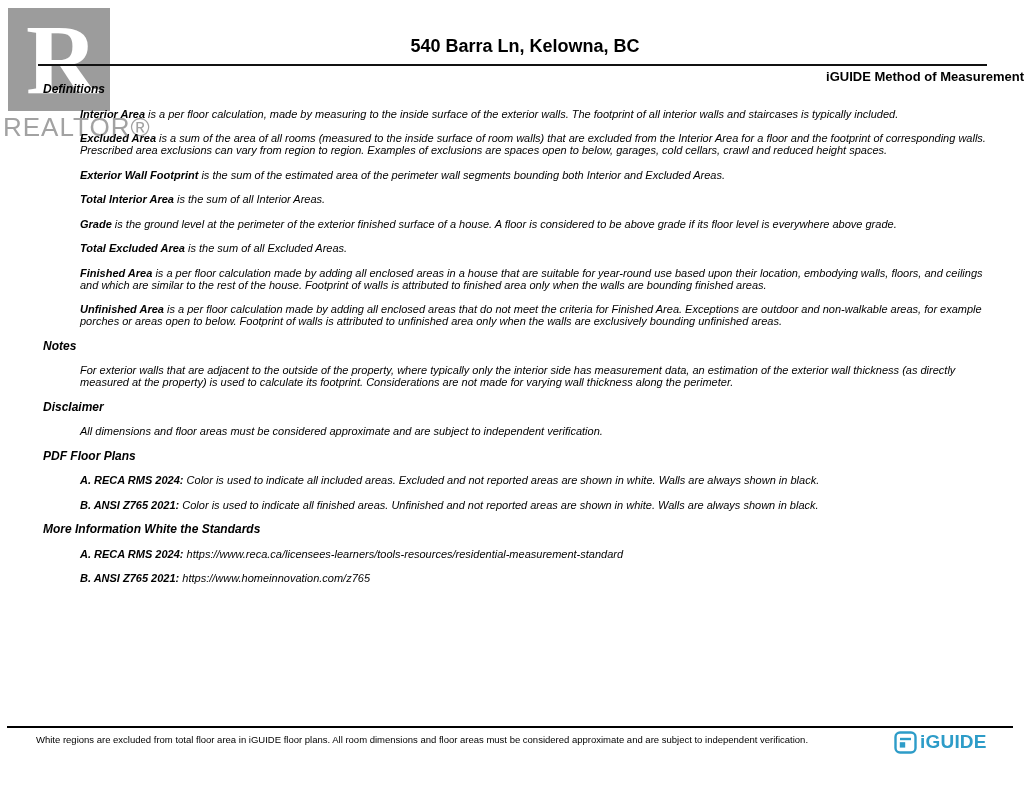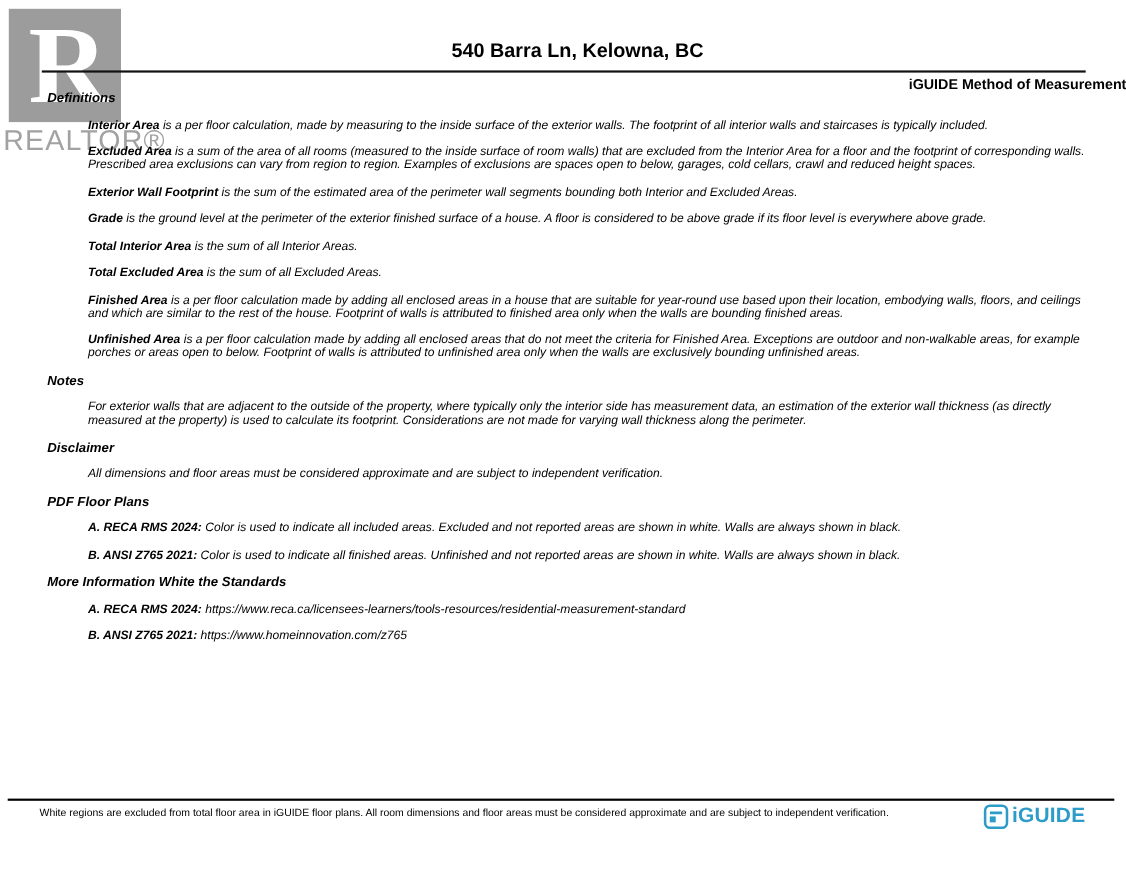--- a/index.html
+++ b/index.html
@@ -95,22 +95,22 @@
     <div class="title">540 Barra Ln, Kelowna, BC</div>
     <div class="title-rule"></div>
     <div class="subtitle">iGUIDE Method of Measurement</div>
 
     <div class="content">
       <div class="sec-heading">Definitions</div>
 
       <p class="para"><b>Interior Area</b><span> is a per floor calculation, made by measuring to the inside surface of the exterior walls. The footprint of all interior walls and staircases is typically included.</span></p>
       <p class="para"><b>Excluded Area</b><span> is a sum of the area of all rooms (measured to the inside surface of room walls) that are excluded from the Interior Area for a floor and the footprint of corresponding walls. Prescribed area exclusions can vary from region to region. Examples of exclusions are spaces open to below, garages, cold cellars, crawl and reduced height spaces.</span></p>
       <p class="para"><b>Exterior Wall Footprint</b><span> is the sum of the estimated area of the perimeter wall segments bounding both Interior and Excluded Areas.</span></p>
+      <p class="para"><b>Total Interior Area</b><span> is the sum of all Interior Areas.</span></p>
       <p class="para"><b>Grade</b><span> is the ground level at the perimeter of the exterior finished surface of a house. A floor is considered to be above grade if its floor level is everywhere above grade.</span></p>
-      <p class="para"><b>Total Interior Area</b><span> is the sum of all Interior Areas.</span></p>
       <p class="para"><b>Total Excluded Area</b><span> is the sum of all Excluded Areas.</span></p>
       <p class="para"><b>Finished Area</b><span> is a per floor calculation made by adding all enclosed areas in a house that are suitable for year-round use based upon their location, embodying walls, floors, and ceilings and which are similar to the rest of the house. Footprint of walls is attributed to finished area only when the walls are bounding finished areas.</span></p>
       <p class="para"><b>Unfinished Area</b><span> is a per floor calculation made by adding all enclosed areas that do not meet the criteria for Finished Area. Exceptions are outdoor and non-walkable areas, for example porches or areas open to below. Footprint of walls is attributed to unfinished area only when the walls are exclusively bounding unfinished areas.</span></p>
 
       <div class="sec-heading">Notes</div>
       <p class="para">For exterior walls that are adjacent to the outside of the property, where typically only the interior side has measurement data, an estimation of the exterior wall thickness (as directly measured at the property) is used to calculate its footprint. Considerations are not made for varying wall thickness along the perimeter.</p>
 
       <div class="sec-heading">Disclaimer</div>
       <p class="para">All dimensions and floor areas must be considered approximate and are subject to independent verification.</p>
 

